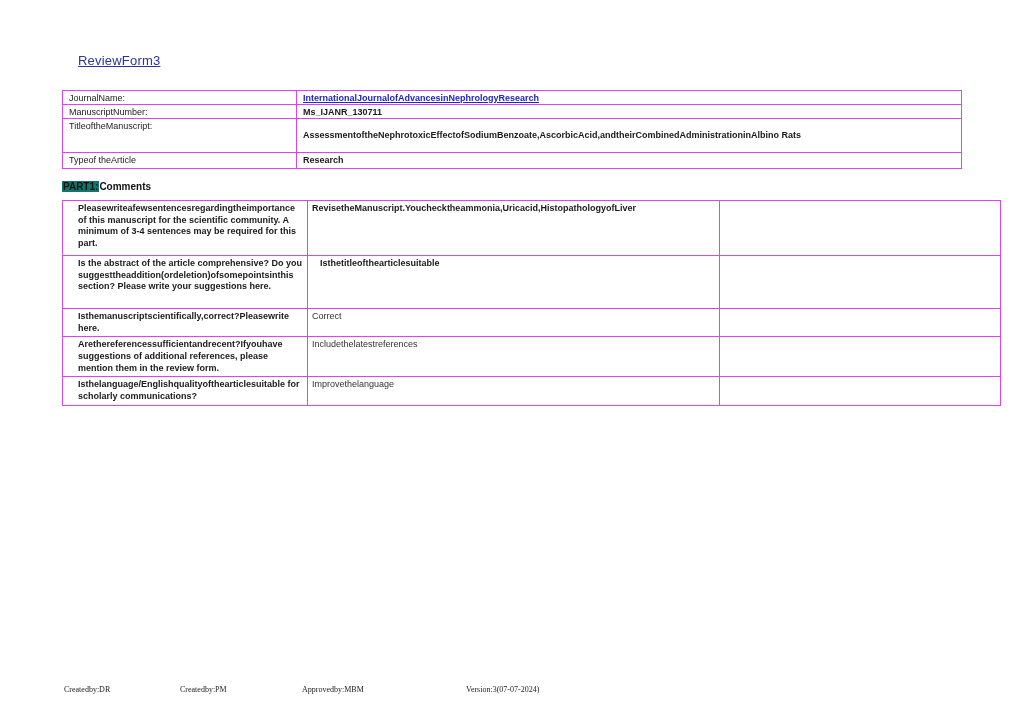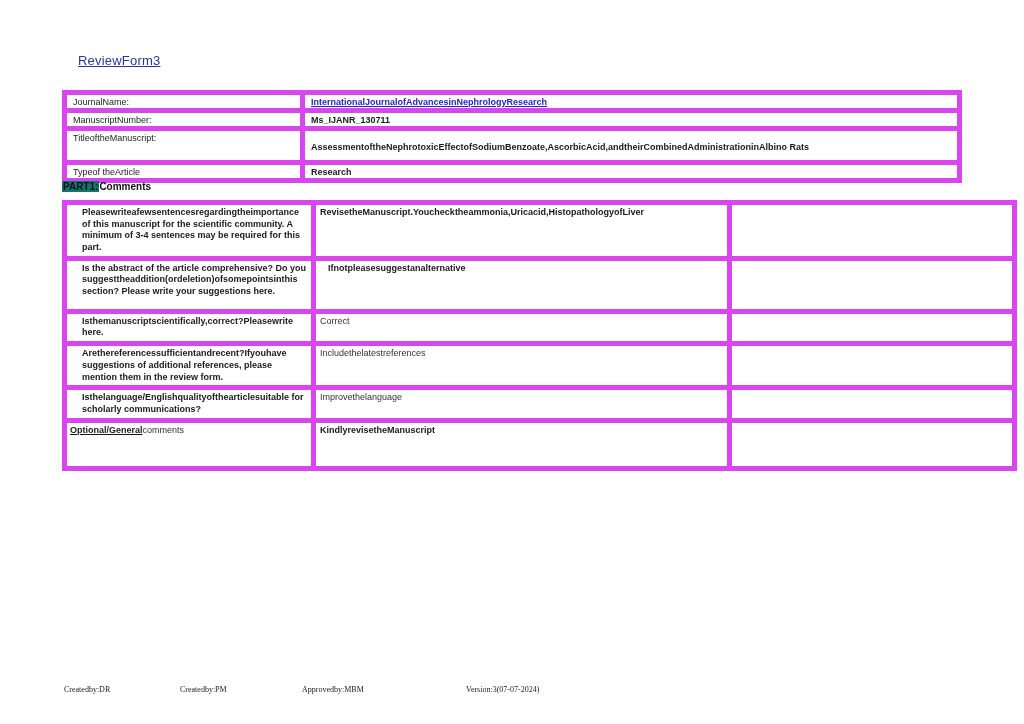--- a/index.html
+++ b/index.html
@@ -14,21 +14,21 @@
   }
   .doc-title {
     position:absolute; left:62px; top:53px;
     font-size:13px; font-weight:normal;
     color:#2b359b; text-decoration:underline;
     letter-spacing:0.2px;
     margin-left:16px;
   }
   
   table { border-collapse:collapse; table-layout:fixed; }
-  td { border:5px solid #d946ef; vertical-align:top; overflow-wrap:anywhere; }
+  td { border:1px solid #d946ef; vertical-align:top; overflow-wrap:anywhere; }
   .info-table {
     position:absolute; left:62px; top:90px; width:900px;
     font-size:9px;
   }
   .info-table td { padding:2px 4px 1px 6px; }
   .info-table .lbl { width:223px; font-weight:normal; color:#222; }
   .info-table .val { font-weight:bold; }
   .journal-link { color:#2323cb; font-weight:bold; text-decoration:underline; cursor:pointer; }
   .title-row-h { height:34px; }
   .type-row-h { height:16px; }
@@ -119,21 +119,21 @@
 
     <tr class="rh-1">
       <td class="c1 q">Pleasewriteafewsentencesregardingtheimportance of this manuscript for the scientific community. A minimum of 3-4 sentences may be required for this part.</td>
       <td class="c2 cm-bold">RevisetheManuscript.Youchecktheammonia,Uricacid,HistopathologyofLiver</td>
       <td class="c3"></td>
     </tr>
 
 
     <tr class="rh-3">
       <td class="c1 q">Is the abstract of the article comprehensive? Do you suggesttheaddition(ordeletion)ofsomepointsinthis section? Please write your suggestions here.</td>
-      <td class="c2 cm-bold ind-md">Ifnotpleasesuggestanalternative</td>
+      <td class="c2 cm-bold ind-md">Isthetitleofthearticlesuitable</td>
       <td class="c3"></td>
     </tr>
 
     <tr class="rh-4">
       <td class="c1 q">Isthemanuscriptscientifically,correct?Pleasewrite here.</td>
       <td class="c2 cm-reg">Correct</td>
       <td class="c3"></td>
     </tr>
 
     <tr class="rh-5">
@@ -141,27 +141,20 @@
       <td class="c2 cm-reg">Includethelatestreferences</td>
       <td class="c3"></td>
     </tr>
 
     <tr class="rh-6">
       <td class="c1 q">Isthelanguage/Englishqualityofthearticlesuitable for scholarly communications?</td>
       <td class="c2 cm-reg">Improvethelanguage</td>
       <td class="c3"></td>
     </tr>
 
-    <tr class="rh-7">
-      <td class="c1 q q-noindent">
-        <span class="u">Optional/General</span><span class="reg">comments</span>
-      </td>
-      <td class="c2 cm-bold">KindlyrevisetheManuscript</td>
-      <td class="c3"></td>
-    </tr>
   </tbody>
     </table>
 
   <div class="footer">
     <span class="f-created">Createdby:DR</span>
     <span class="f-checked">Createdby:PM</span>
     <span class="f-approved">Approvedby:MBM</span>
     <span class="f-version">Version:3(07-07-2024)</span>
   </div>
 

